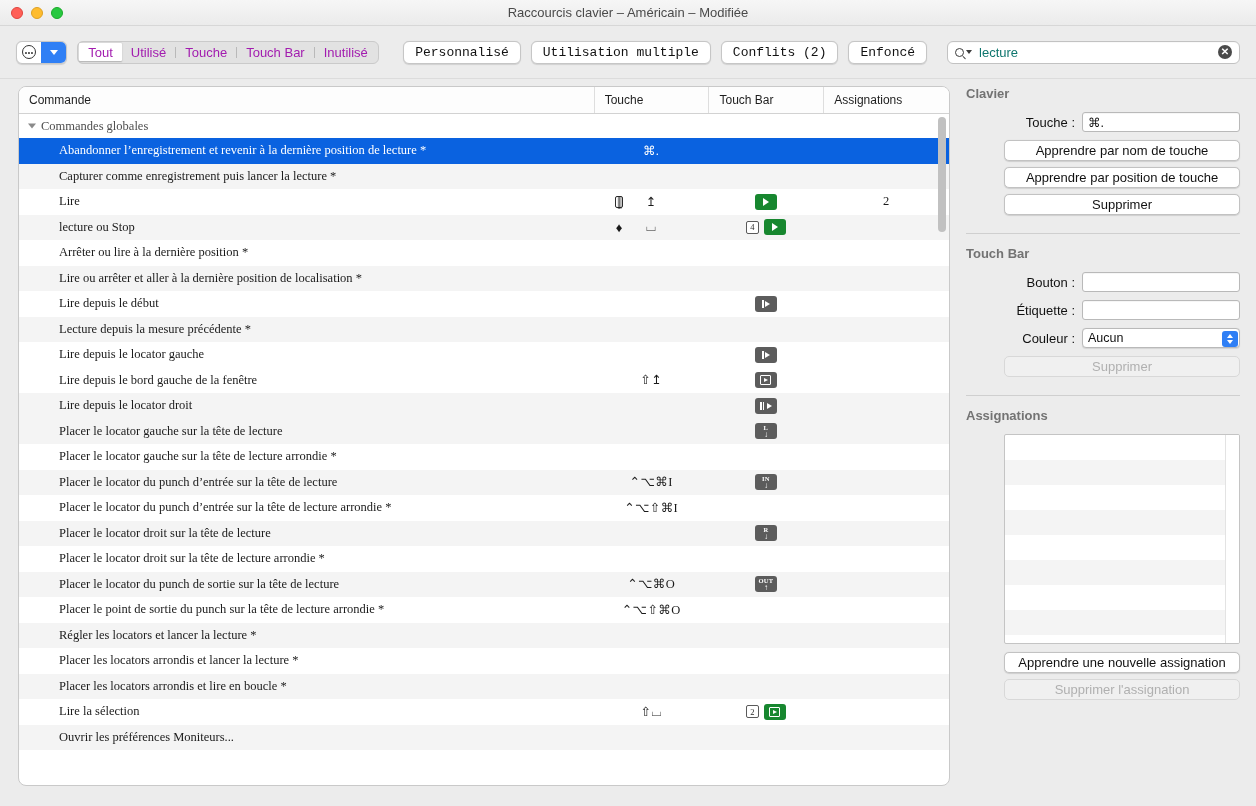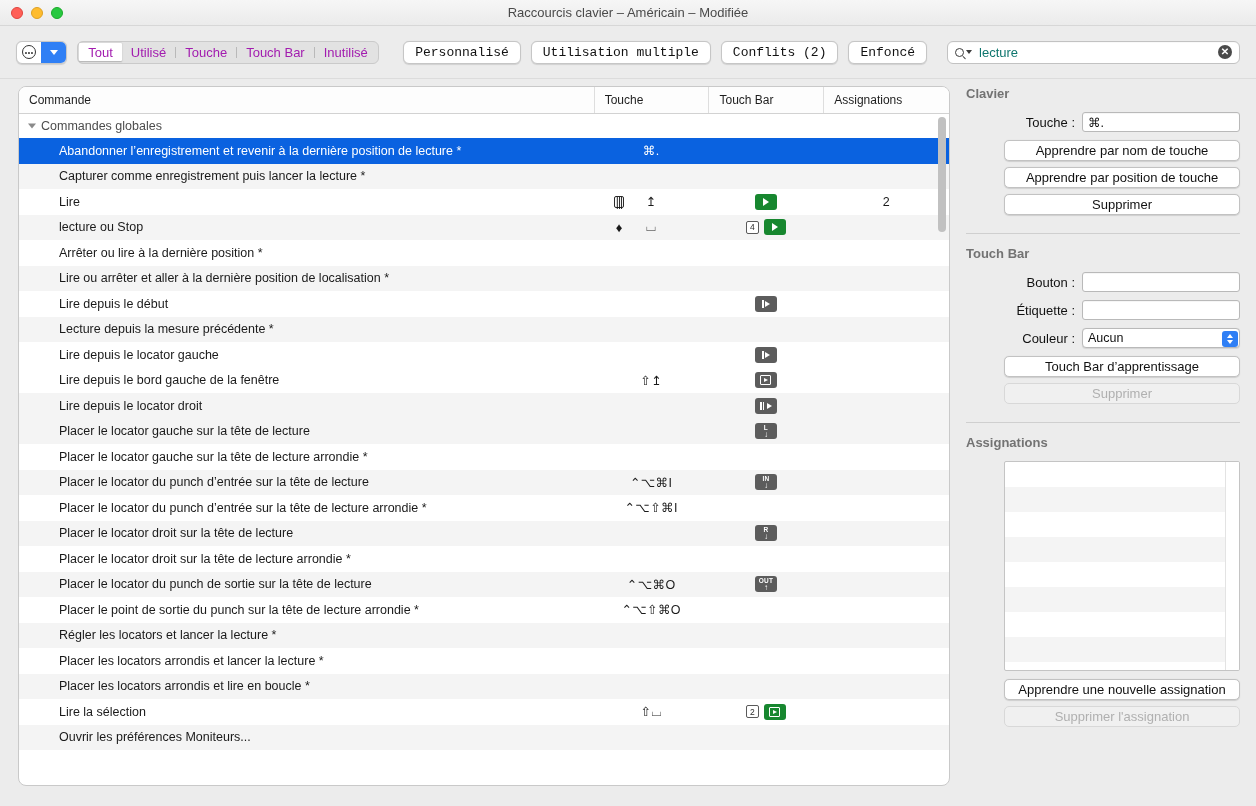--- a/index.html
+++ b/index.html
@@ -175,21 +175,21 @@
     align-items: center;
     font-size: 12px; color: #1e1e1e;
   }
   .th { padding: 0 10px; display: flex; align-items: center; height: 100%; }
   .th + .th { border-left: 1px solid #dedede; }
   .th-cmd  { width: 576px; }
   .th-key  { width: 115px; }
   .th-tb   { width: 115px; }
   .th-asg  { width: 126px; }
 
-  .tbody { flex: 1 1 auto; overflow: hidden; position: relative; }
+  .tbody { flex: 1 1 auto; overflow: hidden; position: relative; font-family: Liberation Serif, serif; }
 
   .group-row {
     height: 24px; display: flex; align-items: center;
     font-size: 12.5px; color: #4d4d4d;
     padding-left: 22px; background: #fff;
     position: relative;
   }
   .group-row .disc {
     position: absolute; left: 9px; top: 50%;
     transform: translateY(-50%);
@@ -664,21 +664,20 @@
         <div class="field-label">Couleur :</div>
         <div class="select-field">
           <span>Aucun</span>
           <span class="sel-arrows">
             <i class="up"></i>
               <i class="dn"></i>
           </span>
         </div>
       </div>
 
-      <div class="wide-btn">Touch Bar d’apprentissage</div>
       <div class="wide-btn disabled">Supprimer</div>
 
       <div class="divider"></div>
 
       <div class="sec-title">Assignations</div>
 
       <div class="assign-list">
         <div id="assign-host" style="flex:1 1 auto;">
             <div class="assign-row"></div>
             <div class="assign-row alt"></div>

